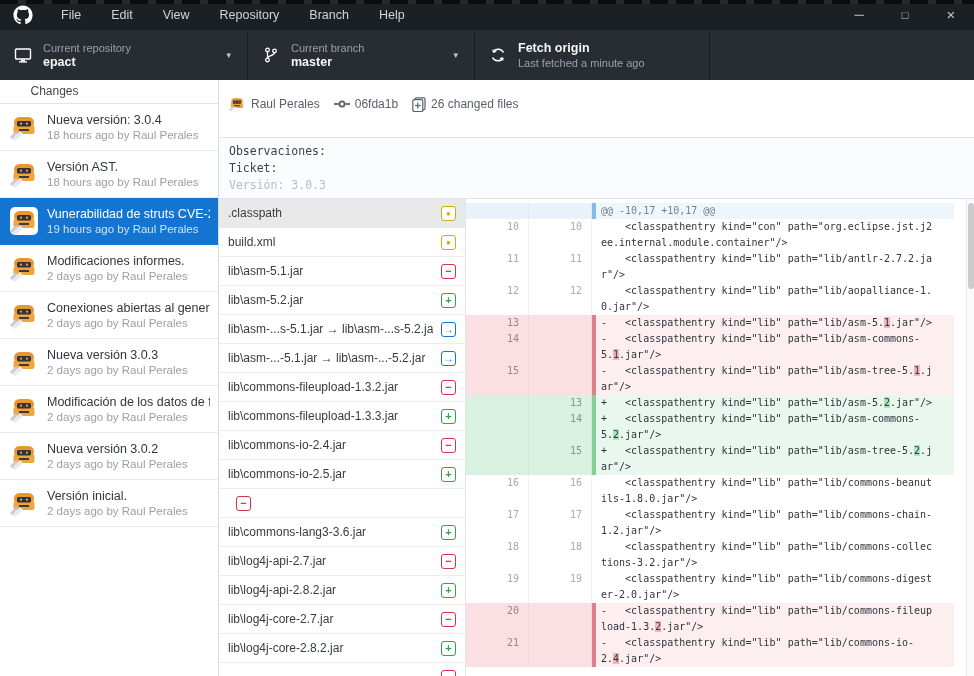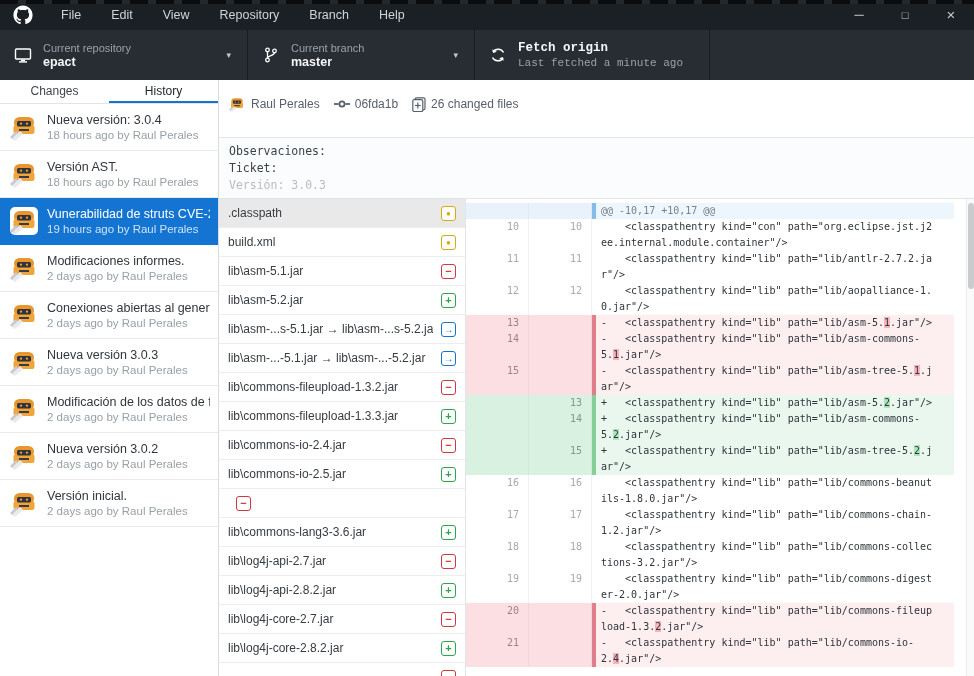--- a/index.html
+++ b/index.html
@@ -14,21 +14,21 @@
   .menu { display:flex; }
   .menu-item { color:#cfd4d9; font-size:12.5px; padding:12px 15px; line-height:30px; cursor:default; }
   .win-controls { margin-left:auto; display:flex; height:30px; }
   .win-btn { width:46px; text-align:center; line-height:30px; color:#c8cdd2; font-size:13px; }
   .win-btn.max { font-size:11px; }
   .win-btn.close { font-size:15px; }
 
   
   .toolbar { height:50px; background:#272d33; display:flex; }
   .tb-section { display:flex; align-items:center; padding:0 10px 0 14px; border-right:1px solid #191d21; position:relative; }
-  .tb-repo { width:248px; } .tb-branch { width:227px; } .tb-fetch { width:235px;font-family:Liberation Mono, monospace; }
+  .tb-repo { width:248px; } .tb-branch { width:227px; } .tb-fetch { width:235px; }
   .tb-icon { width:18px; height:18px; margin-right:11px; flex:none; }
   .tb-text { min-width:0; }
   .tb-label { font-size:11px; color:#9aa1a8; line-height:14px; }
   .tb-value { font-size:12.5px; font-weight:bold; color:#f4f6f8; line-height:15px; }
   .tb-sub { font-size:11px; color:#9aa1a8; line-height:14px; }
   .tb-chevron { margin-left:auto; color:#c3c8cd; font-size:9px; padding-right:6px; }
 
   
   .app { display:flex; height:596px; }
 
@@ -158,21 +158,20 @@
       <div class="tb-sub">Last fetched a minute ago</div>
     </div>
   </div>
 </div>
 
 <div class="app">
 
   <div class="sidebar">
     <div class="tabs">
       <div class="tab">Changes</div>
-      <div class="tab active">History</div>
     </div>
     <div class="commit-list">
 
       <div class="commit-row">
         <svg class="avatar" viewBox="0 0 28 28">
             <rect width="28" height="28" rx="5" fill="#fff"></rect>
             <rect x="4" y="4" width="20" height="11" rx="5.5" fill="#e8962e"></rect>
             <rect x="3.5" y="12" width="21" height="9" rx="2.5" fill="#efa53a"></rect>
             <rect x="7" y="8" width="14" height="5.5" rx="1.5" fill="#33333b"></rect>
             <circle cx="11" cy="10.7" r="1.1" fill="#f0a73b"></circle>

